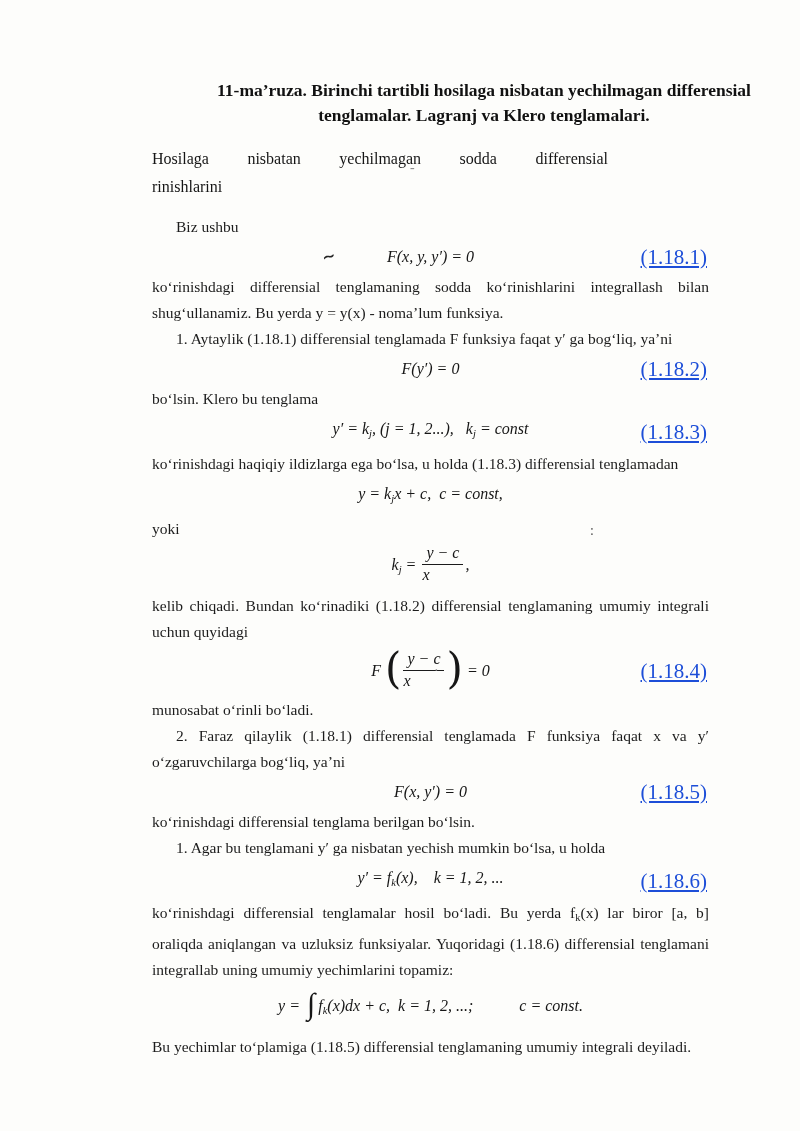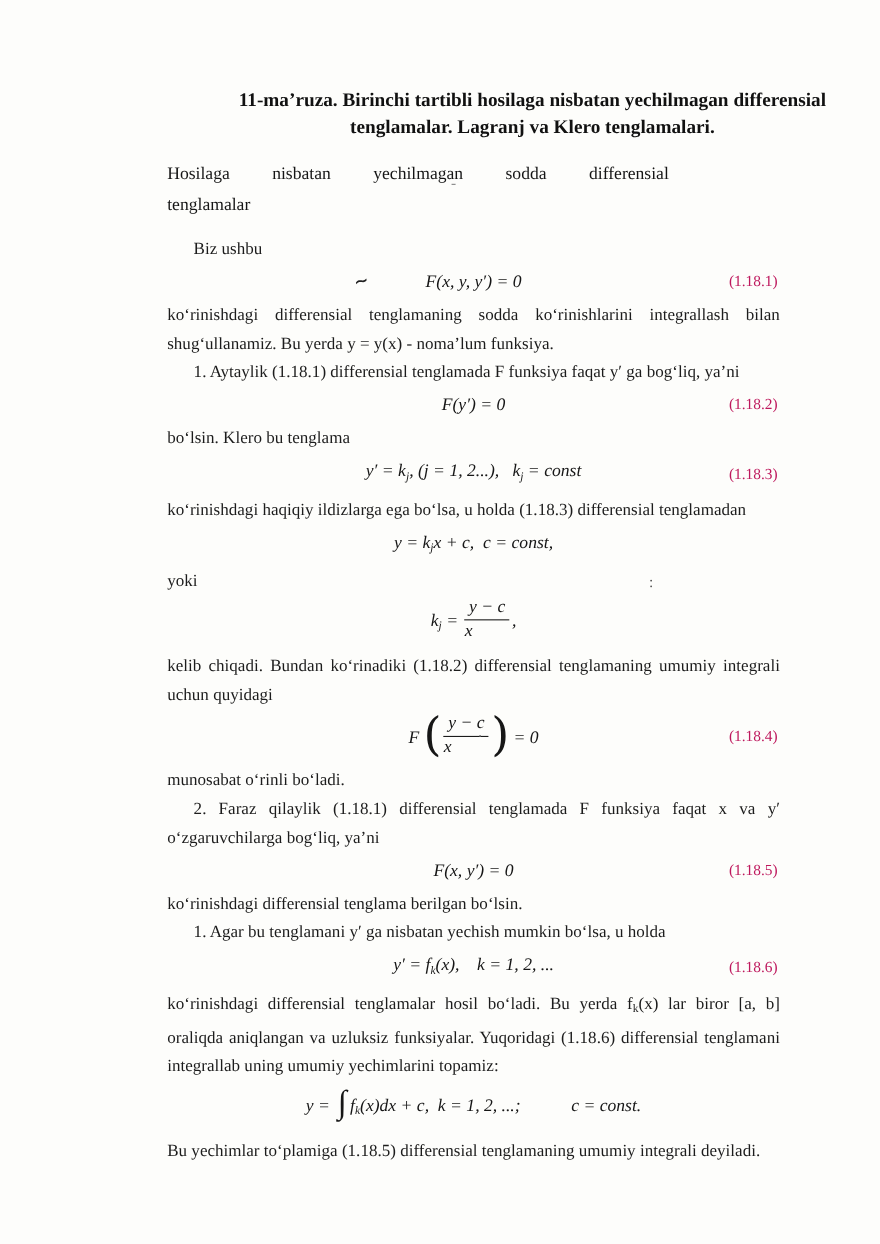--- a/index.html
+++ b/index.html
@@ -46,21 +46,21 @@
     line-height:30px;
     white-space:nowrap;
   }
   .eq.mid{line-height:42px;}
   .eq.tall{line-height:48px;}
   .math{font-style:italic;font-size:16px;color:#161616;}
   .math .sub{font-size:10.5px;font-style:italic;vertical-align:-3px;}
   .tag{
     position:absolute;right:2px;top:50%;
     transform:translateY(-50%);
-    font-style:normal;font-size:14px;color:#be185d;
+    font-style:normal;font-size:21px;color:#1d4ed8;text-decoration:underline;
   }
   .frac{
     display:inline-block;vertical-align:middle;
     text-align:left;line-height:1.15;
     margin:0 2px;position:relative;top:-2px;
   }
   .frac .num{display:block;border-bottom:1.3px solid #1b1b1b;padding:0 4px 1px;}
   .frac .den{display:block;padding-top:1px;font-style:italic;}
   .bigp{
     font-size:42px;font-style:normal;font-weight:400;
@@ -89,21 +89,21 @@
 
 <div class="page">
 
   <div class="title">
     <div>11-ma’ruza. Birinchi tartibli hosilaga nisbatan yechilmagan differensial</div>
     <div>tenglamalar. Lagranj va Klero tenglamalari.</div>
   </div>
 
   <div class="heading">
     <div class="jline">Hosilaga nisbatan yechilmagan sodda differensial</div>
-    <div>tenglamalar</div>
+    <div>rinishlarini</div>
   </div>
 
   <span class="artifact hdash">-</span>
   <span class="artifact colon">:</span>
 
   <div class="content">
 
     <p class="indent"><span>Biz ushbu</span></p>
 
     <div class="eq">

